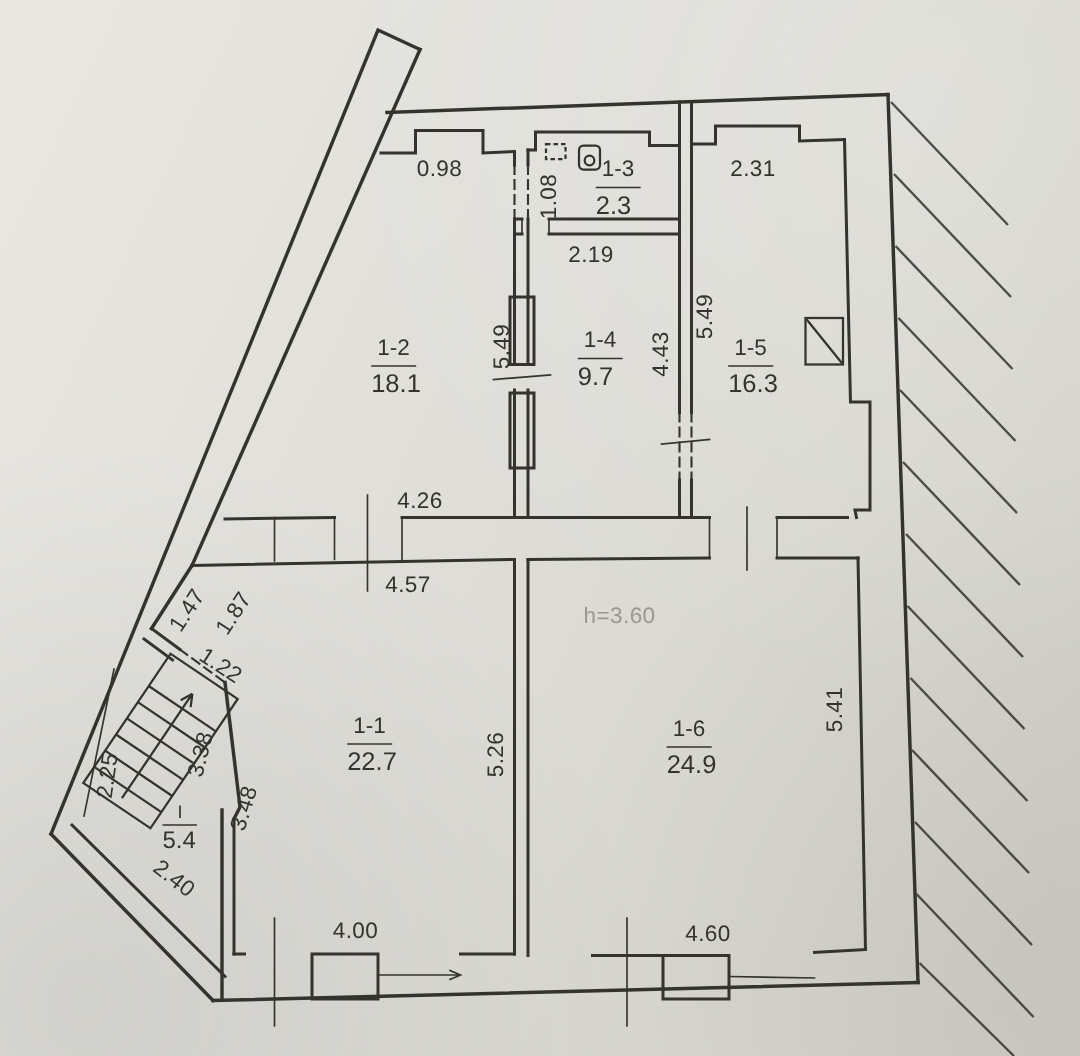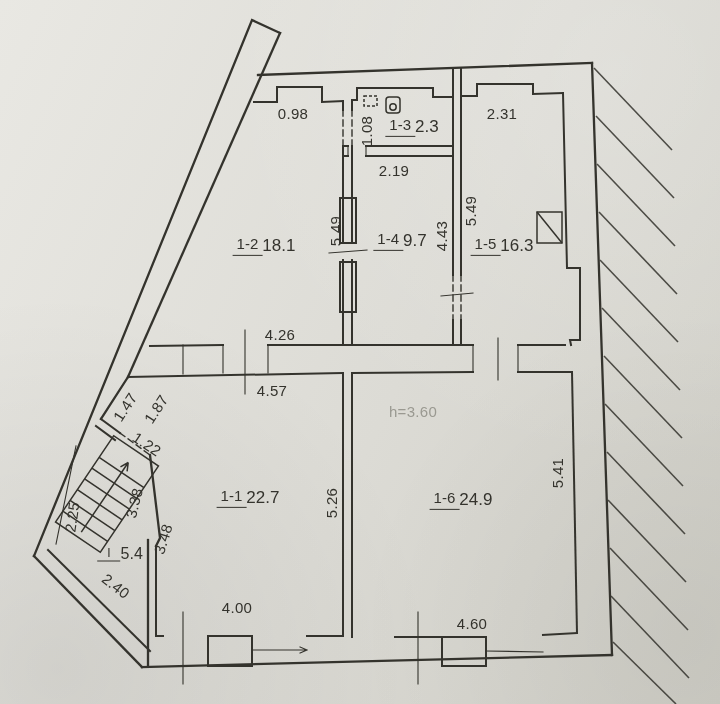--- a/index.html
+++ b/index.html
@@ -26,21 +26,21 @@
   .fixture path,.fixture rect,.fixture circle,.fixture line{fill:none;stroke:var(--ink);stroke-width:1.5;}
   .lbl{
     position:absolute;
     transform:translate(-50%,-50%) rotate(var(--r,0deg));
     font-size:15px;letter-spacing:.3px;white-space:nowrap;
     -webkit-font-smoothing:antialiased;
   }
   .faded{color:var(--faded);}
   .room{
     position:absolute;transform:translate(-50%,-50%);
-    display:flex;flex-direction:row;align-items:center;line-height:1.25;
+    display:flex;flex-direction:column;align-items:flex-start;line-height:1.25;
   }
   .room .rid{font-size:15px;border-bottom:1.5px solid var(--ink);padding:0 4px 1px;}
   .room .rarea{font-size:17px;padding-top:1px;}
   .room.small .rid{font-size:12px;border-bottom-width:1.3px;padding:0 10px 0;}
   .room.small .rarea{font-size:16px;}
 </style>
 </head>
 <body>
 
 <div class="stage">
@@ -179,21 +179,21 @@
     <span class="rarea">5.4</span>
   </div>
 
   <div class="lbl faded" style="left:413px;top:411px">h=3.60</div>
 
   <div class="lbl" style="left:293px;top:113px">0.98</div>
   <div class="lbl" style="left:502px;top:113px">2.31</div>
   <div class="lbl" style="left:394px;top:170px">2.19</div>
   <div class="lbl" style="left:280px;top:334px">4.26</div>
   <div class="lbl" style="left:272px;top:390px">4.57</div>
-  <div class="lbl" style="left:237px;top:607px">4.00</div>
+  <div class="lbl" style="left:237px;top:621px">4.00</div>
   <div class="lbl" style="left:472px;top:623px">4.60</div>
 
   <div class="lbl" style="left:366px;top:131px;--r:-90deg">1.08</div>
   <div class="lbl" style="left:335px;top:231px;--r:-90deg">5.49</div>
   <div class="lbl" style="left:441px;top:236px;--r:-90deg">4.43</div>
   <div class="lbl" style="left:470px;top:211px;--r:-90deg">5.49</div>
   <div class="lbl" style="left:331px;top:503px;--r:-90deg">5.26</div>
   <div class="lbl" style="left:557px;top:473px;--r:-90deg">5.41</div>
 
   <div class="lbl" style="left:125px;top:407px;--r:-57deg">1.47</div>

